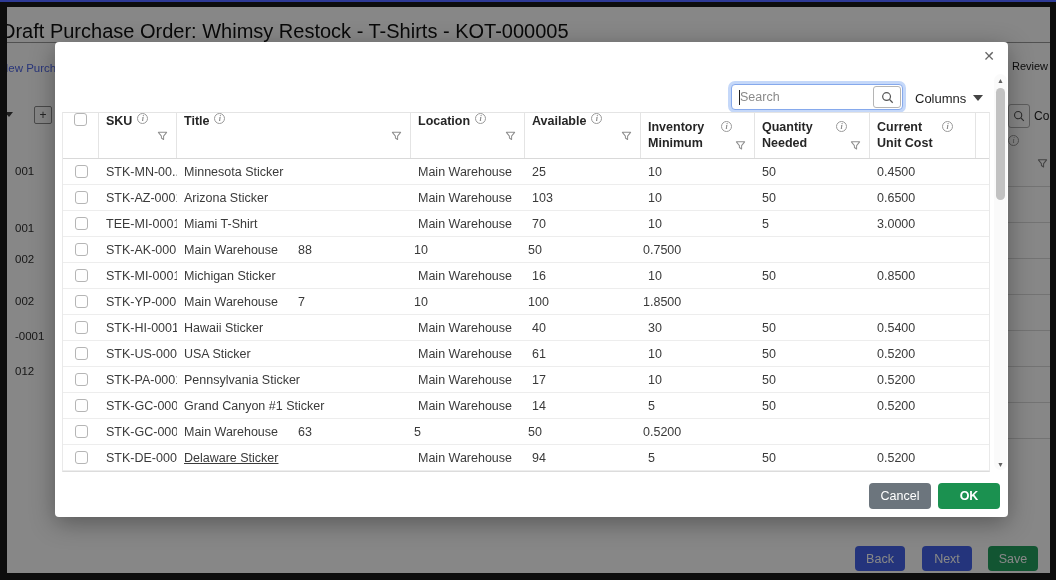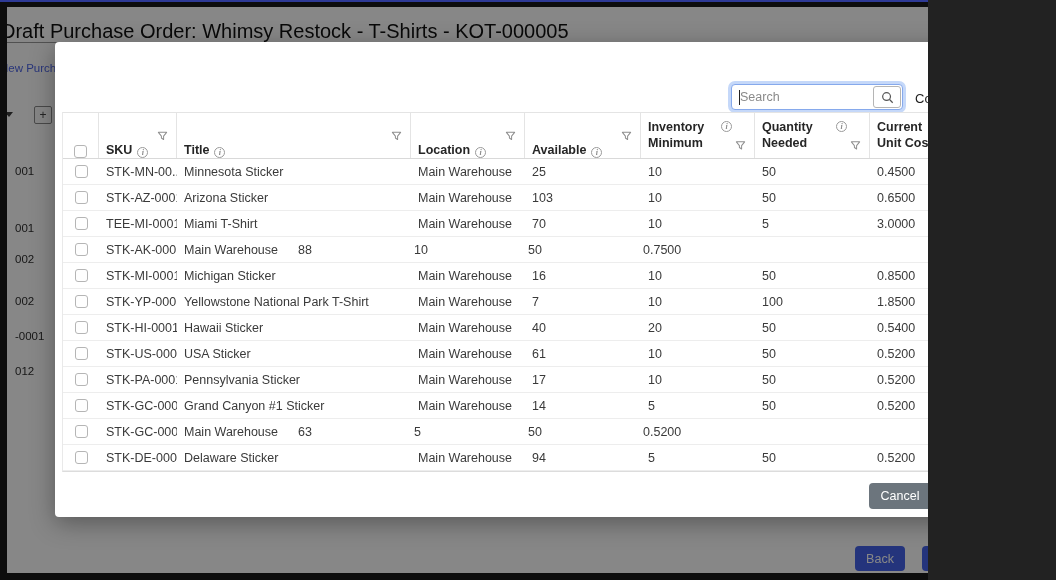--- a/index.html
+++ b/index.html
@@ -1,16 +1,16 @@
 <!DOCTYPE html>
 <html style="--ok: #1b9150; --cancel: #6c757d; --primary: #4463ea; --save: #22a05f; --ring: #c5d8f9; --link: #4f66e6;"><head>
 <meta charset="utf-8">
 <style>
   html,body{margin:0;padding:0;background:#222;}
-  .canvas{position:relative;width:928px;height:580px;background:#0d0d0d;overflow:hidden;
+  .canvas{position:relative;width:1056px;height:580px;background:#0d0d0d;overflow:hidden;
           font-family:"Liberation Sans",sans-serif;}
   .topline{position:absolute;left:0;top:0;width:100%;height:2px;background:#2e3a96;}
   
   .page{position:absolute;left:7px;top:7px;width:1043px;height:566px;background:#fff;overflow:hidden;}
   .pg-title{position:absolute;left:-6px;top:13px;font-size:20px;color:#111;white-space:nowrap;}
   .pg-divider{position:absolute;left:0;top:35px;width:100%;height:1px;background:#9a9a9a;}
   .pg-link{position:absolute;left:-7px;top:55px;font-size:11.5px;color:var(--link,#4f66e6);white-space:nowrap;text-decoration:none;}
   .pg-caret{position:absolute;left:-2px;top:105px;width:0;height:0;
             border-left:4px solid transparent;border-right:4px solid transparent;border-top:5px solid #3c3c3c;}
   .pg-plus{position:absolute;left:27px;top:99px;width:16px;height:16px;border:1px solid #8a8a8a;border-radius:2px;
@@ -47,21 +47,21 @@
   .search-caret{position:absolute;left:7px;top:5px;width:1px;height:15px;background:#222;}
   .searchbtn{width:26px;margin:1px;border:1px solid #b5b5b5;border-radius:3px;
              display:flex;align-items:center;justify-content:center;background:#fff;}
   .colsbtn{position:absolute;left:860px;top:46px;height:20px;display:flex;align-items:center;gap:7px;
            font-size:13px;color:#1c1c1c;cursor:pointer;}
   .tri-down{width:0;height:0;border-left:5px solid transparent;border-right:5px solid transparent;border-top:6px solid #444;}
   
   .grid{position:absolute;left:7px;top:70px;width:928px;border:1px solid #e9e9e9;border-top-color:#e4e4e4;
         border-bottom-color:#dcdcdc;box-sizing:border-box;}
   .ghead{display:flex;height:46px;border-bottom:1px solid #d9d9d9;box-sizing:border-box;}
-  .hcell{position:relative;border-right:1px solid #e4e4e4;box-sizing:border-box;display:flex;align-items:flex-end;
+  .hcell{position:relative;border-right:1px solid #e4e4e4;box-sizing:border-box;display:flex;align-items:flex-start;
          font-size:12.5px;font-weight:700;color:#262626;padding-left:7px;}
   .hcell:last-child{border-right:none;}
   .hcell.twoline{align-items:flex-start;padding-top:6px;}
   .hcell .hlbl{line-height:16px;}
   .hcell.twoline .hlbl{max-width:72px;}
   .hcell .info-i{margin-left:5px;}
   .hcell.twoline .info-i{position:absolute;top:8px;right:22px;margin:0;}
   .hfunnel{position:absolute;right:8px;top:50%;transform:translateY(-50%);line-height:0;}
   .hcell.twoline .hfunnel{top:auto;bottom:7px;transform:none;}
   .hchk{justify-content:center;padding-left:0;}
@@ -268,37 +268,36 @@
             <div class="td" style="flex: 0 0 114px;">10</div>
             <div class="td" style="flex: 0 0 115px;">50</div>
             <div class="td" style="flex: 0 0 106px;">0.8500</div>
             <div class="td" style="flex: 0 0 15px;"></div>
           </div>
           <div class="trow">
             <div class="td tdc" style="flex: 0 0 36px;">
               <div class="checkbox"></div>
             </div>
             <div class="td" style="flex: 0 0 78px;">STK-YP-0001</div>
-            <div class="td" style="flex: 0 0 234px;">Yellowstone National Park T-Shirt</div>
             <div class="td" style="flex: 0 0 114px;">Main Warehouse</div>
             <div class="td" style="flex: 0 0 116px;">7</div>
             <div class="td" style="flex: 0 0 114px;">10</div>
             <div class="td" style="flex: 0 0 115px;">100</div>
             <div class="td" style="flex: 0 0 106px;">1.8500</div>
             <div class="td" style="flex: 0 0 15px;"></div>
           </div>
           <div class="trow">
             <div class="td tdc" style="flex: 0 0 36px;">
               <div class="checkbox"></div>
             </div>
             <div class="td" style="flex: 0 0 78px;">STK-HI-0001</div>
             <div class="td" style="flex: 0 0 234px;">Hawaii Sticker</div>
             <div class="td" style="flex: 0 0 114px;">Main Warehouse</div>
             <div class="td" style="flex: 0 0 116px;">40</div>
-            <div class="td" style="flex: 0 0 114px;">20</div>
+            <div class="td" style="flex: 0 0 114px;">30</div>
             <div class="td" style="flex: 0 0 115px;">50</div>
             <div class="td" style="flex: 0 0 106px;">0.5400</div>
             <div class="td" style="flex: 0 0 15px;"></div>
           </div>
           <div class="trow">
             <div class="td tdc" style="flex: 0 0 36px;">
               <div class="checkbox"></div>
             </div>
             <div class="td" style="flex: 0 0 78px;">STK-US-0001</div>
             <div class="td" style="flex: 0 0 234px;">USA Sticker</div>
@@ -345,21 +344,21 @@
             <div class="td" style="flex: 0 0 114px;">5</div>
             <div class="td" style="flex: 0 0 115px;">50</div>
             <div class="td" style="flex: 0 0 106px;">0.5200</div>
             <div class="td" style="flex: 0 0 15px;"></div>
           </div>
           <div class="trow">
             <div class="td tdc" style="flex: 0 0 36px;">
               <div class="checkbox"></div>
             </div>
             <div class="td" style="flex: 0 0 78px;">STK-DE-0001</div>
-            <div class="td" style="flex: 0 0 234px;">Delaware Sticker</div>
+            <div class="td" style="flex: 0 0 234px; text-decoration: underline;">Delaware Sticker</div>
             <div class="td" style="flex: 0 0 114px;">Main Warehouse</div>
             <div class="td" style="flex: 0 0 116px;">94</div>
             <div class="td" style="flex: 0 0 114px;">5</div>
             <div class="td" style="flex: 0 0 115px;">50</div>
             <div class="td" style="flex: 0 0 106px;">0.5200</div>
             <div class="td" style="flex: 0 0 15px;"></div>
           </div>
         </div>
     </div>
 

